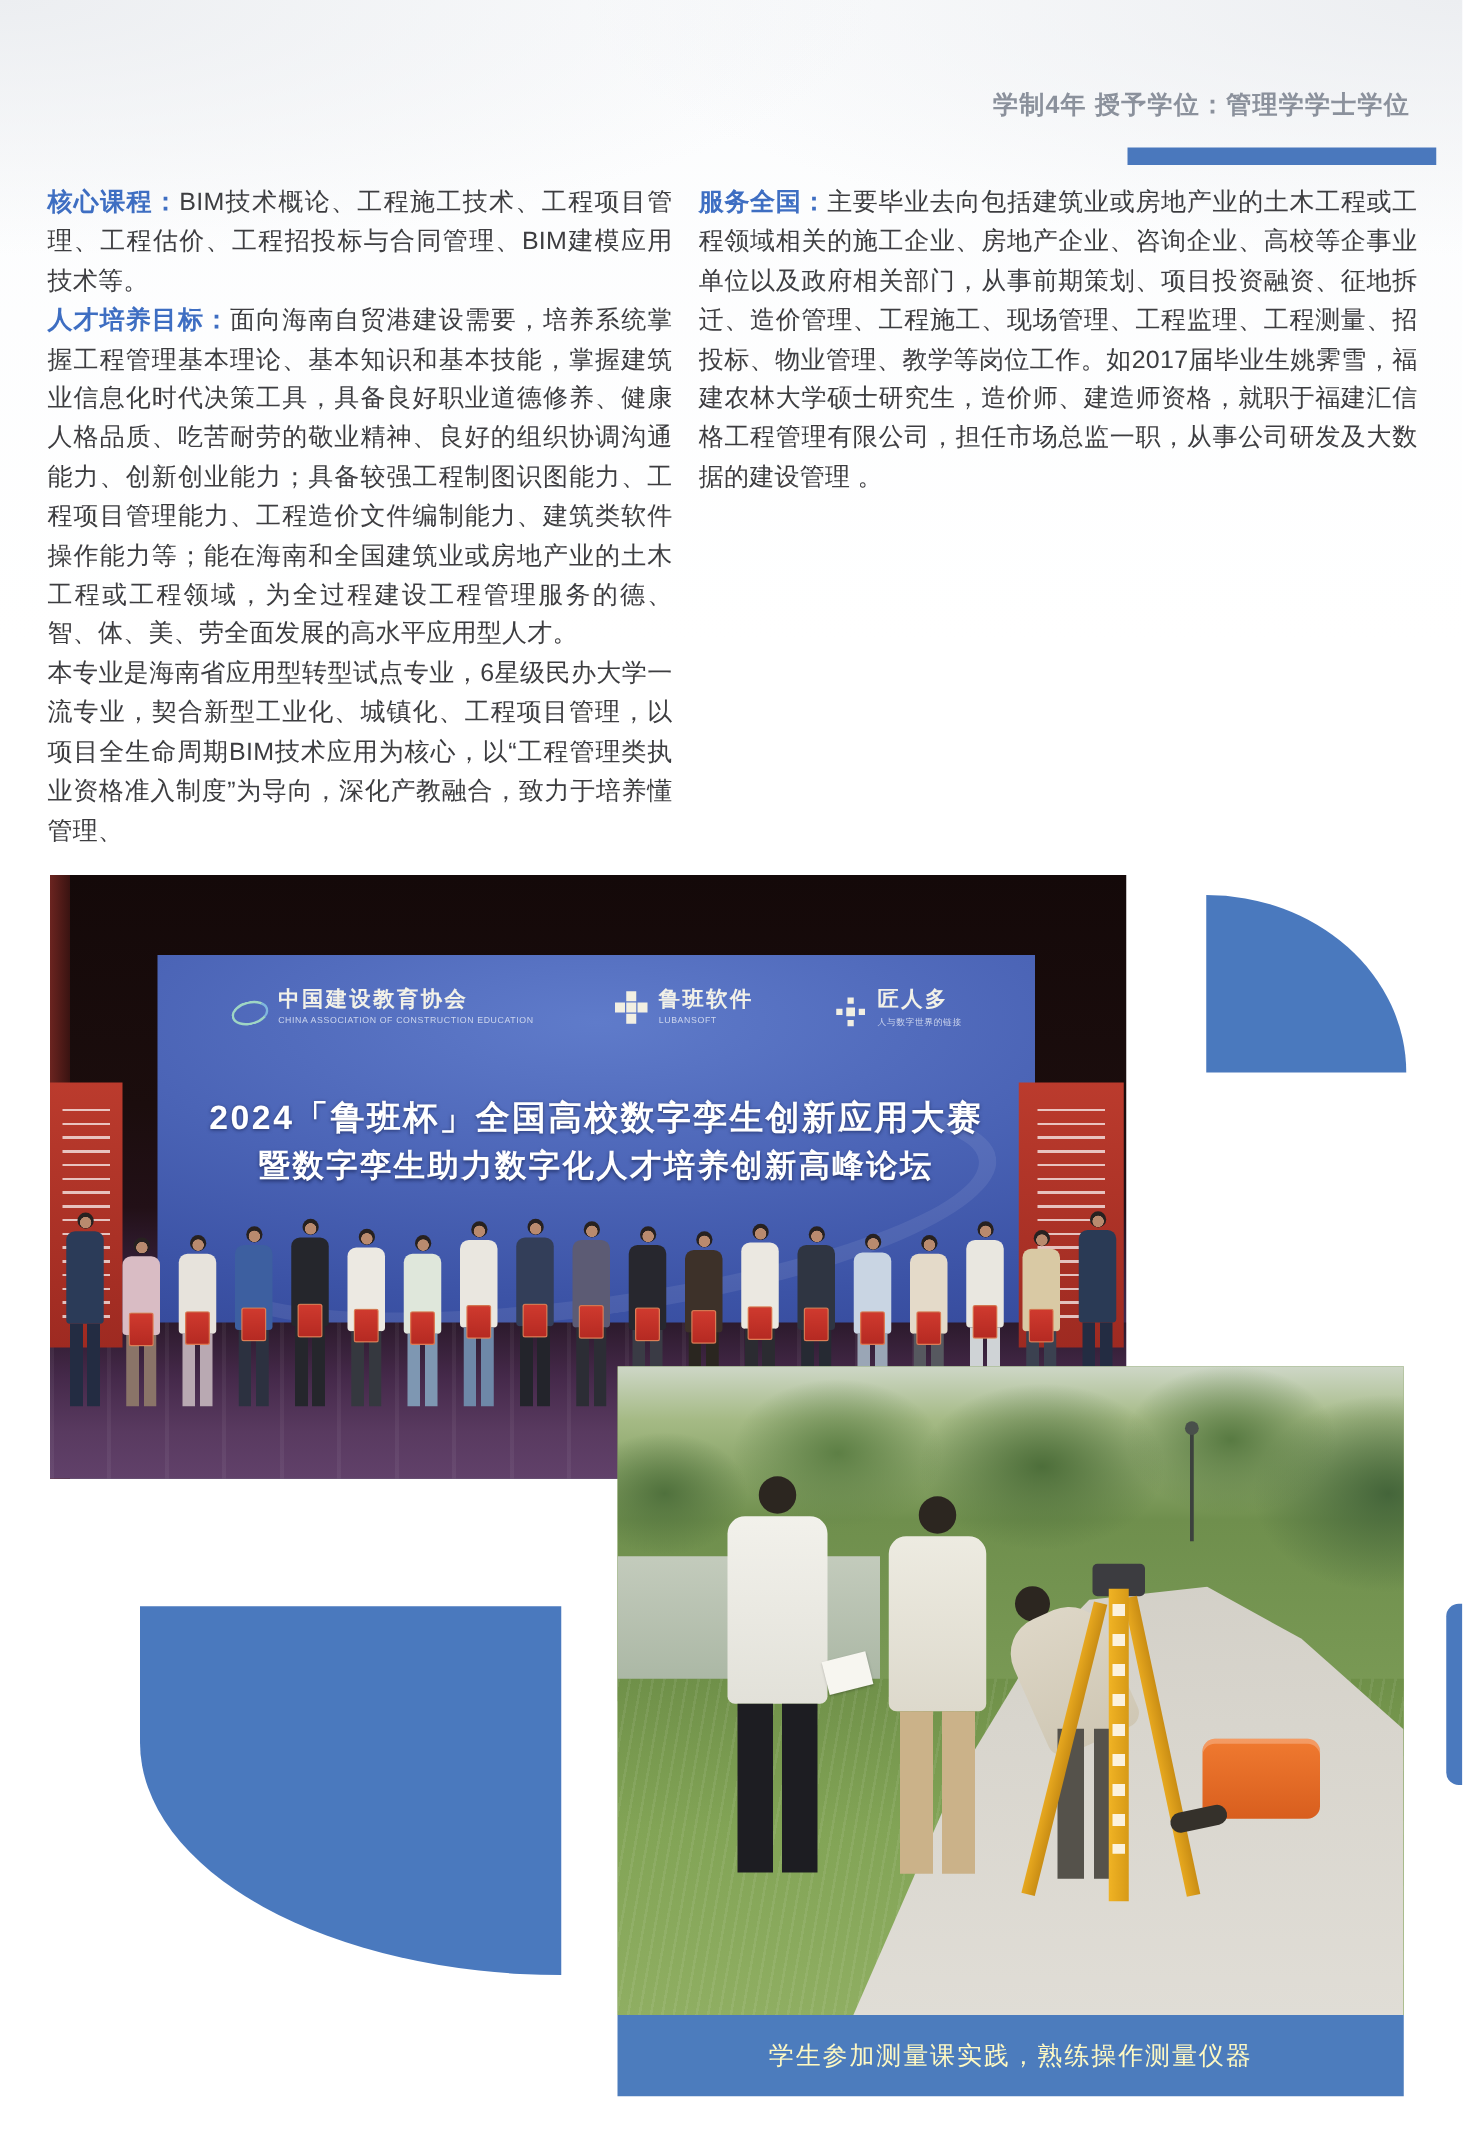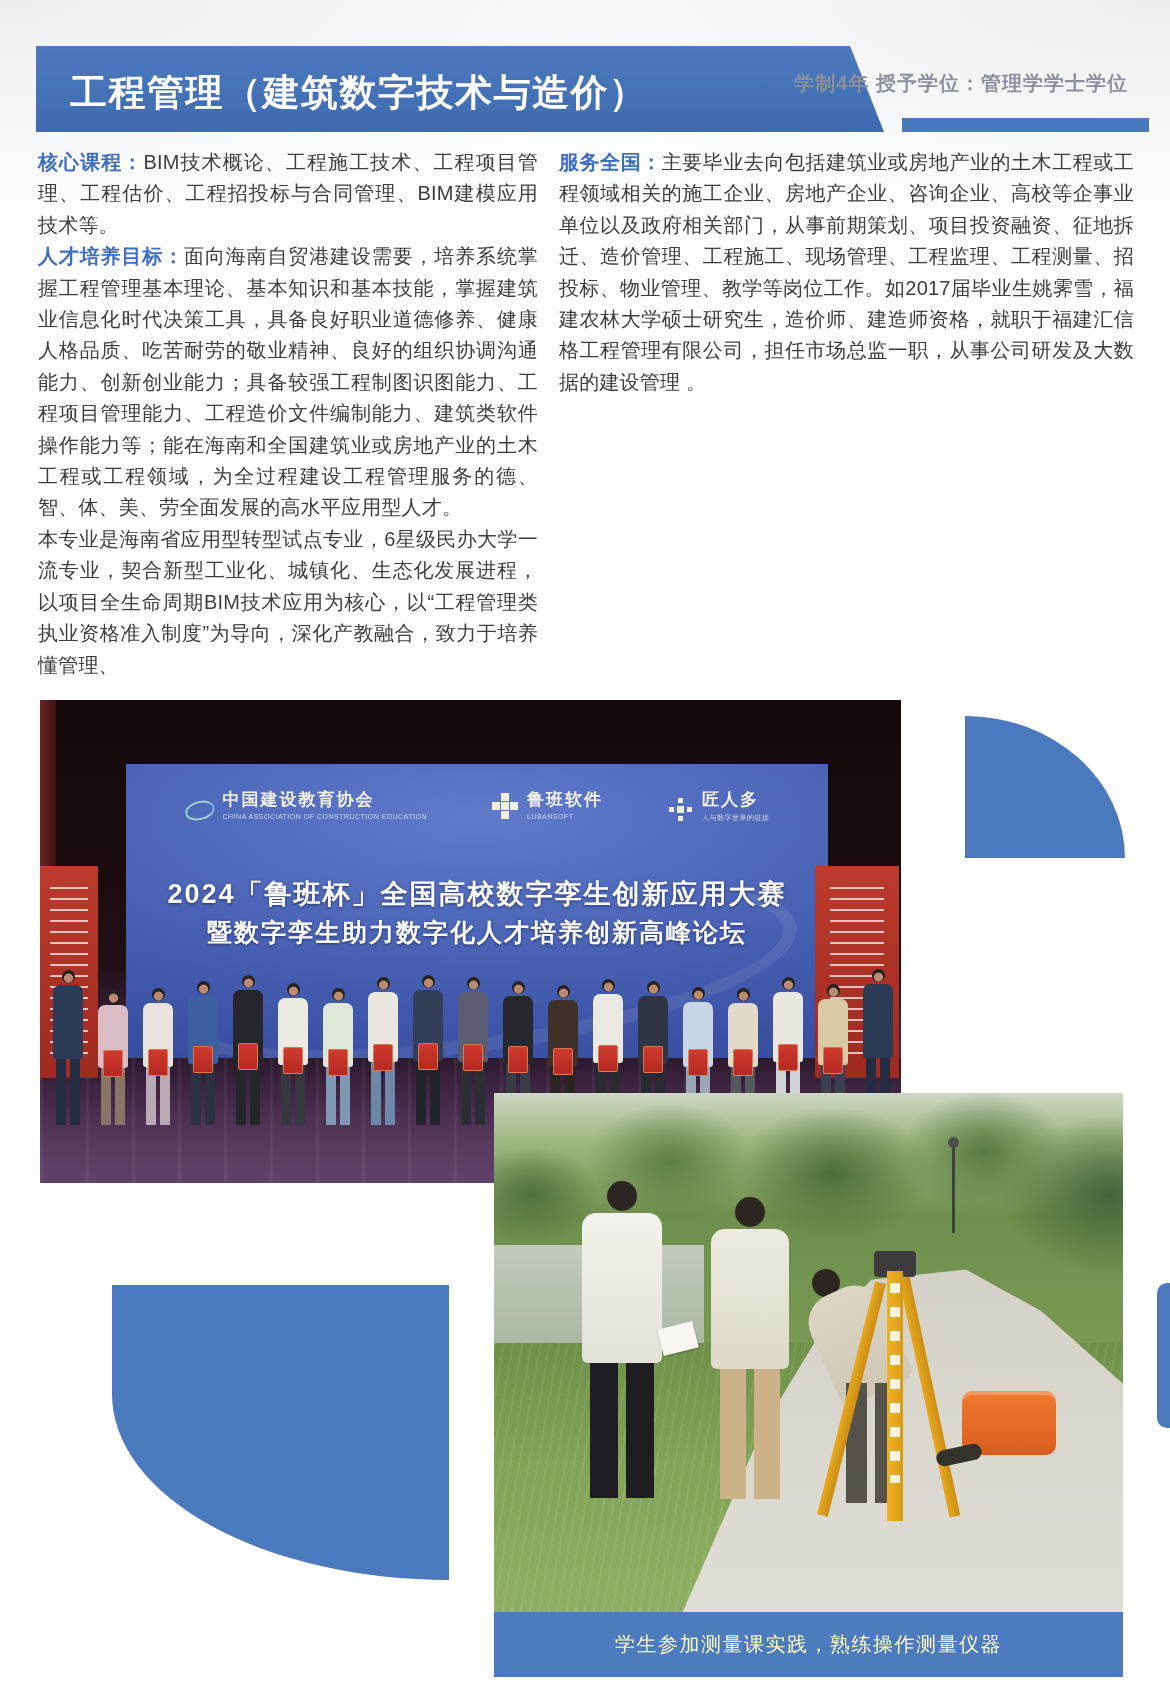--- a/index.html
+++ b/index.html
@@ -147,30 +147,27 @@
   .p2-case:after { content:""; position:absolute; left:-26px; bottom:-8px; width:46px; height:16px;
              border-radius:8px; background:#35312b; transform:rotate(-12deg); }
   .p2-caption { width:629px; height:65px; background:#4c7cbd; display:flex; align-items:center;
                 justify-content:center; color:#fef9c3; font-size:20px; letter-spacing:1.5px; }
 </style>
 </head>
 <body>
 
 <div class="page">
 
-  <div class="banner">
-    <div class="banner-title">工程管理（建筑数字技术与造价）</div>
-  </div>
   <div class="meta-strip"></div>
   <div class="meta-text">学制4年 授予学位：管理学学士学位</div>
 
   <div class="col col-left">
     <p><span class="lbl">核心课程：</span><span>BIM技术概论、工程施工技术、工程项目管理、工程估价、工程招投标与合同管理、BIM建模应用技术等。</span></p>
     <p><span class="lbl">人才培养目标：</span><span>面向海南自贸港建设需要，培养系统掌握工程管理基本理论、基本知识和基本技能，掌握建筑业信息化时代决策工具，具备良好职业道德修养、健康人格品质、吃苦耐劳的敬业精神、良好的组织协调沟通能力、创新创业能力；具备较强工程制图识图能力、工程项目管理能力、工程造价文件编制能力、建筑类软件操作能力等；能在海南和全国建筑业或房地产业的土木工程或工程领域，为全过程建设工程管理服务的德、智、体、美、劳全面发展的高水平应用型人才。</span></p>
-    <p><span>本专业是海南省应用型转型试点专业，6星级民办大学一流专业，契合新型工业化、城镇化、生态化发展进程，以项目全生命周期BIM技术应用为核心，以“工程管理类执业资格准入制度”为导向，深化产教融合，致力于培养懂管理、</span></p>
+    <p><span>本专业是海南省应用型转型试点专业，6星级民办大学一流专业，契合新型工业化、城镇化、工程项目管理，以项目全生命周期BIM技术应用为核心，以“工程管理类执业资格准入制度”为导向，深化产教融合，致力于培养懂管理、</span></p>
   </div>
 
   <div class="col col-right">
     <p><span class="lbl">服务全国：</span><span>主要毕业去向包括建筑业或房地产业的土木工程或工程领域相关的施工企业、房地产企业、咨询企业、高校等企事业单位以及政府相关部门，从事前期策划、项目投资融资、征地拆迁、造价管理、工程施工、现场管理、工程监理、工程测量、招投标、物业管理、教学等岗位工作。如2017届毕业生姚霁雪，福建农林大学硕士研究生，造价师、建造师资格，就职于福建汇信格工程管理有限公司，担任市场总监一职，从事公司研发及大数据的建设管理 。</span></p>
   </div>
 
   <div class="disc-tr"></div>
   <div class="disc-bl"></div>
   <div class="pill-r"></div>
 

